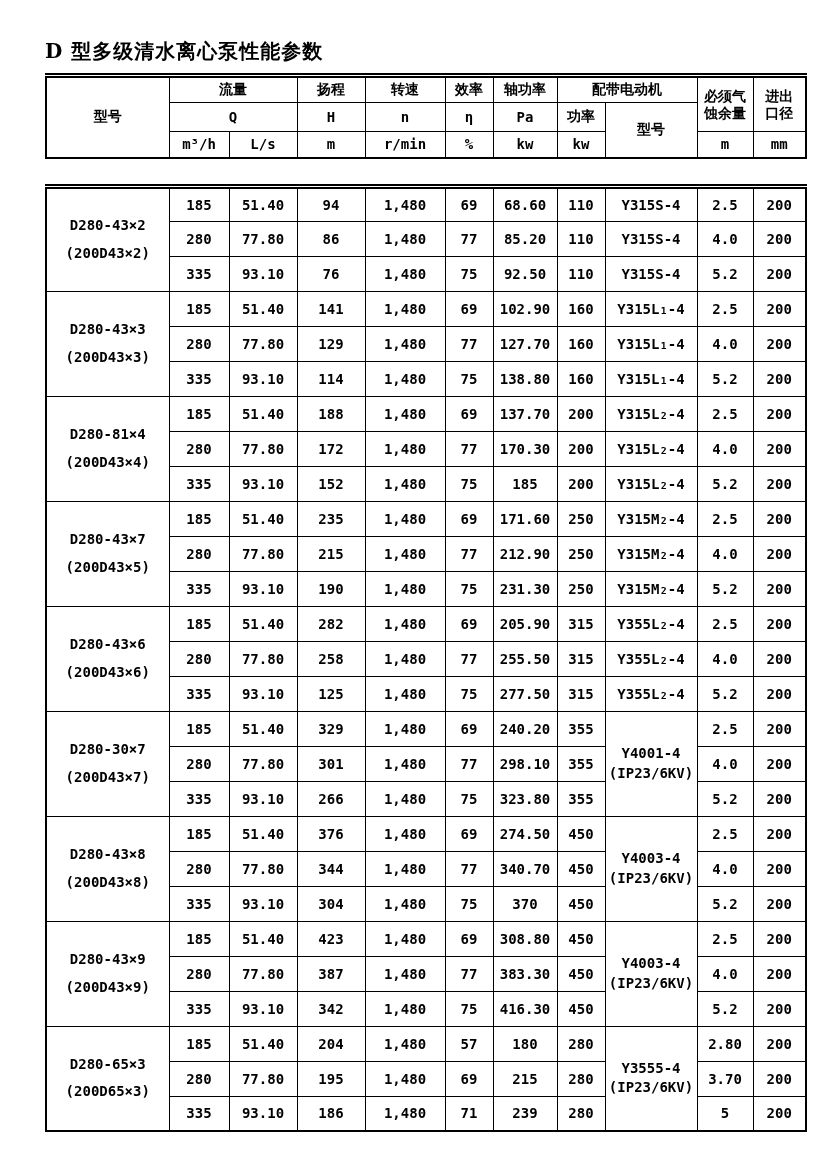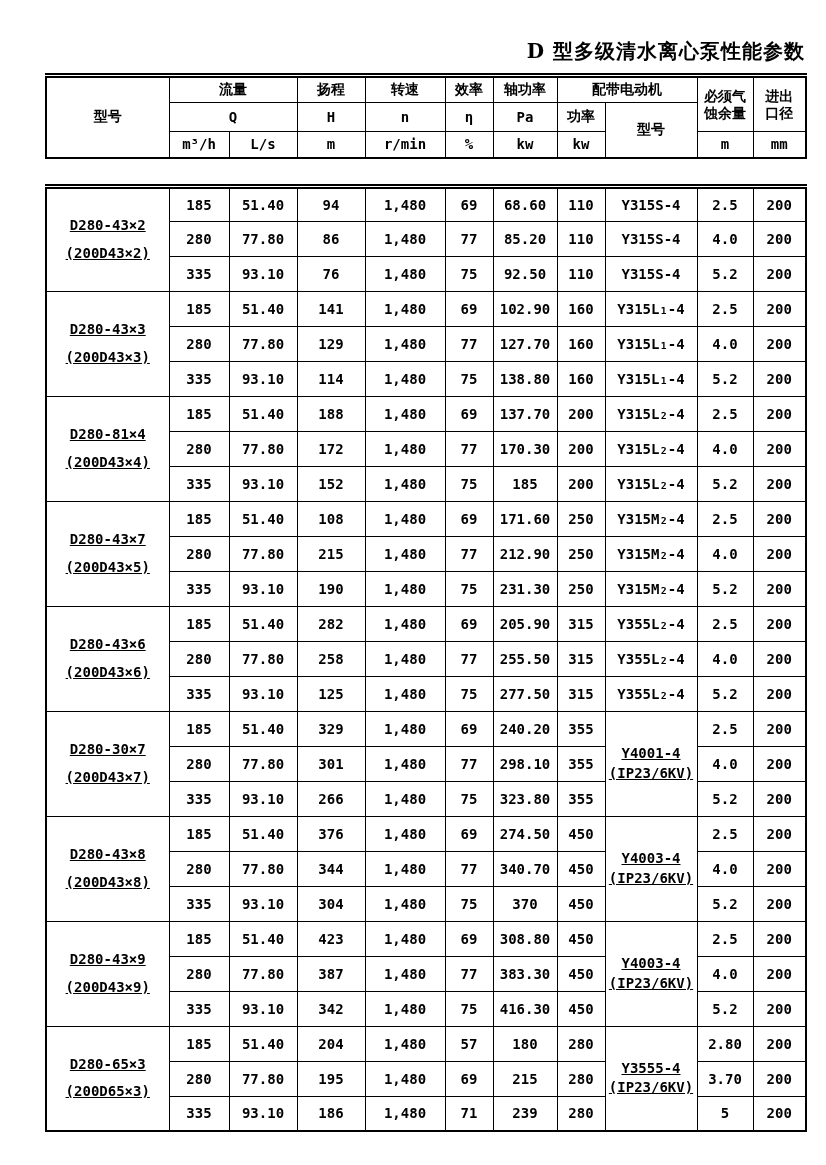--- a/index.html
+++ b/index.html
@@ -6,21 +6,21 @@
   html, body { background: #ffffff; }
   body {
     width: 826px;
     min-height: 1165px;
     font-family: "DejaVu Sans Mono", "Liberation Mono", monospace;
     color: #000;
     position: relative;
   }
   .page { padding: 38px 21px 10px 45px; }
   .title {
-    text-align: right;
+    text-align: left;
     font-size: 20px;
     font-weight: bold;
     letter-spacing: 1px;
     margin-bottom: 8px;
     font-family: "DejaVu Serif", "Liberation Serif", serif;
   }
   table {
     border-collapse: collapse;
     table-layout: fixed;
     width: 760px;
@@ -40,21 +40,21 @@
   .hdr-table tr.r1 th { height: 27px; }
   .hdr-table tr.r2 th { height: 29px; }
   .hdr-table tr.r3 th { height: 26px; }
   .two-line { line-height: 1.15; white-space: normal; }
   
   .body-table { border: 2px solid #000; border-top: 5px double #000; margin-top: 25px; }
   .body-table td { height: 35px; }
   .model-cell .line, .motor-merged .line { line-height: 1.1; }
   .model-cell .line + .line { margin-top: 12px; text-align: center; }
   .motor-merged .line + .line { margin-top: 4px; }
-  .model-cell, .motor-merged { white-space: normal; text-decoration: underline; }
+  .model-cell, .motor-merged { white-space: normal; }
 </style>
 </head>
 <body>
 
 <div class="page">
 
   <div class="title">D 型多级清水离心泵性能参数</div>
 
   <table class="hdr-table">
     <colgroup>
@@ -246,21 +246,21 @@
           <td>5.2</td>
           <td>200</td>
         </tr>
         <tr>
           <td rowspan="3" class="model-cell">
             <div class="line">D280-43×7</div>
             <div class="line">(200D43×5)</div>
           </td>
           <td>185</td>
           <td>51.40</td>
-          <td>108</td>
+          <td>235</td>
           <td>1,480</td>
           <td>69</td>
           <td>171.60</td>
           <td>250</td>
           <td>Y315M₂-4</td>
           <td>2.5</td>
           <td>200</td>
         </tr>
         <tr>
           <td>280</td>

